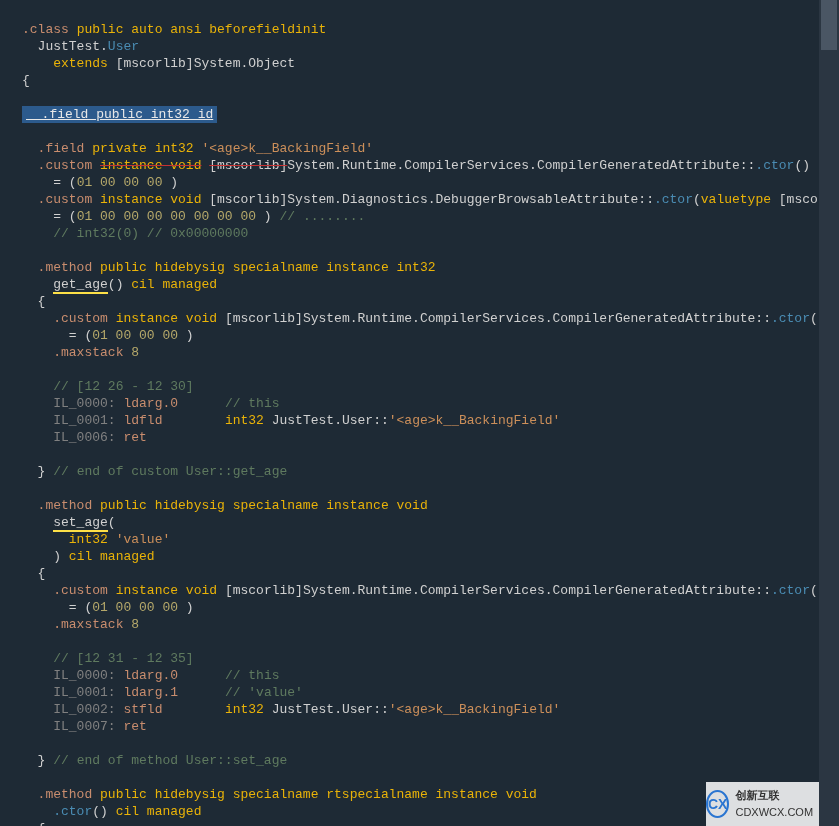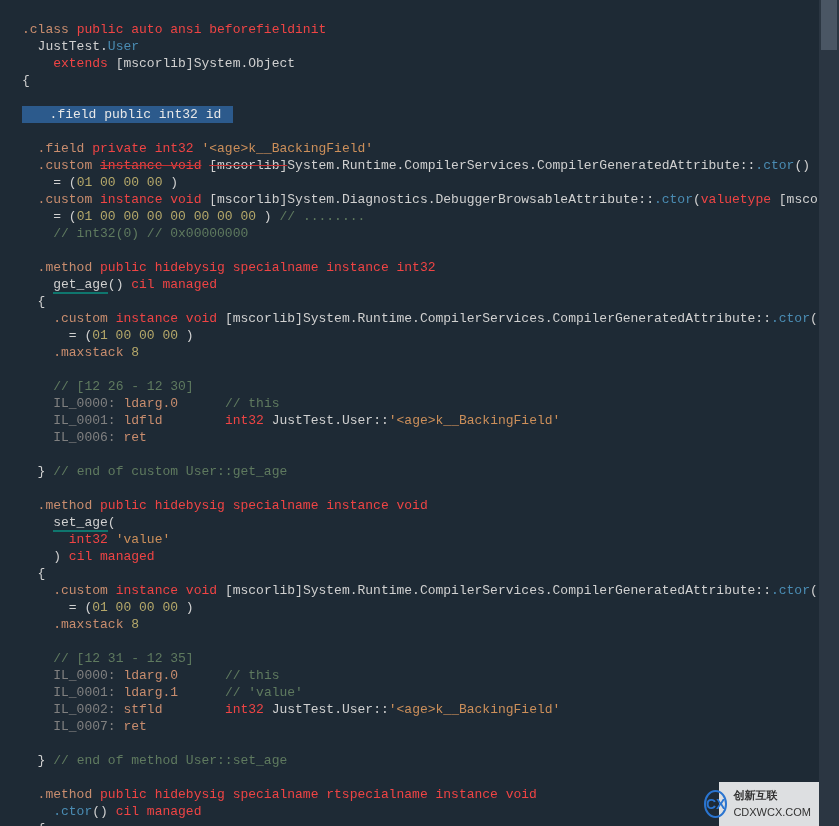--- a/index.html
+++ b/index.html
@@ -31,42 +31,42 @@
 }
 .scrollbar-thumb {
   position: absolute;
   top: 0;
   left: 2px;
   width: 16px;
   height: 50px;
   background: #4a5664;
 }
 .dir   { color: #c98d6e; text-align: center; }   
-.kw    { color: #ef4444; font-family: Liberation Mono, monospace; }
+.kw    { color: #eab308; font-family: Liberation Mono, monospace; }
 .str   { color: #cc8f5a; text-align: center; }   
 .num   { color: #b5a86a; }
 .com   { color: #5f7a5f; }
 .punc  { color: #d0d0d0; }
 .ilkw  { color: #c98d6e; }   
 .illbl { color: #808080; }
-.sel   { background: #2c5a8c; color: #e8e8e8; padding: 1px 12px; }
-.und-red { border-bottom: 2px solid #0f766e; text-align: center; }
+.sel   { background: #2c5a8c; color: #e8e8e8; padding: 1px 4px; text-decoration: underline; }
+.und-red { border-bottom: 2px solid #fde047; text-align: center; }
 .strike { text-decoration: line-through; text-decoration-color: #c73232; }
 .name  { color: #d0d0d0; }
 .member{ color: #4a8cb3; margin-top: 40px; }
 .watermark {
   position: absolute;
   right: 20px;
   bottom: 0;
-  width: 100px;
+  width: 113px;
   height: 44px;
   background: rgba(255,255,255,0.85);
   display: flex;
   align-items: center;
-  justify-content: flex-end;
+  justify-content: flex-start;
   padding-right: 8px;
   font-family: Arial, sans-serif;
 }
 .wm-logo {
   width: 28px;
   height: 28px;
   border: 2px solid #2a75d1;
   border-radius: 50%;
   display: flex;
   align-items: center;

